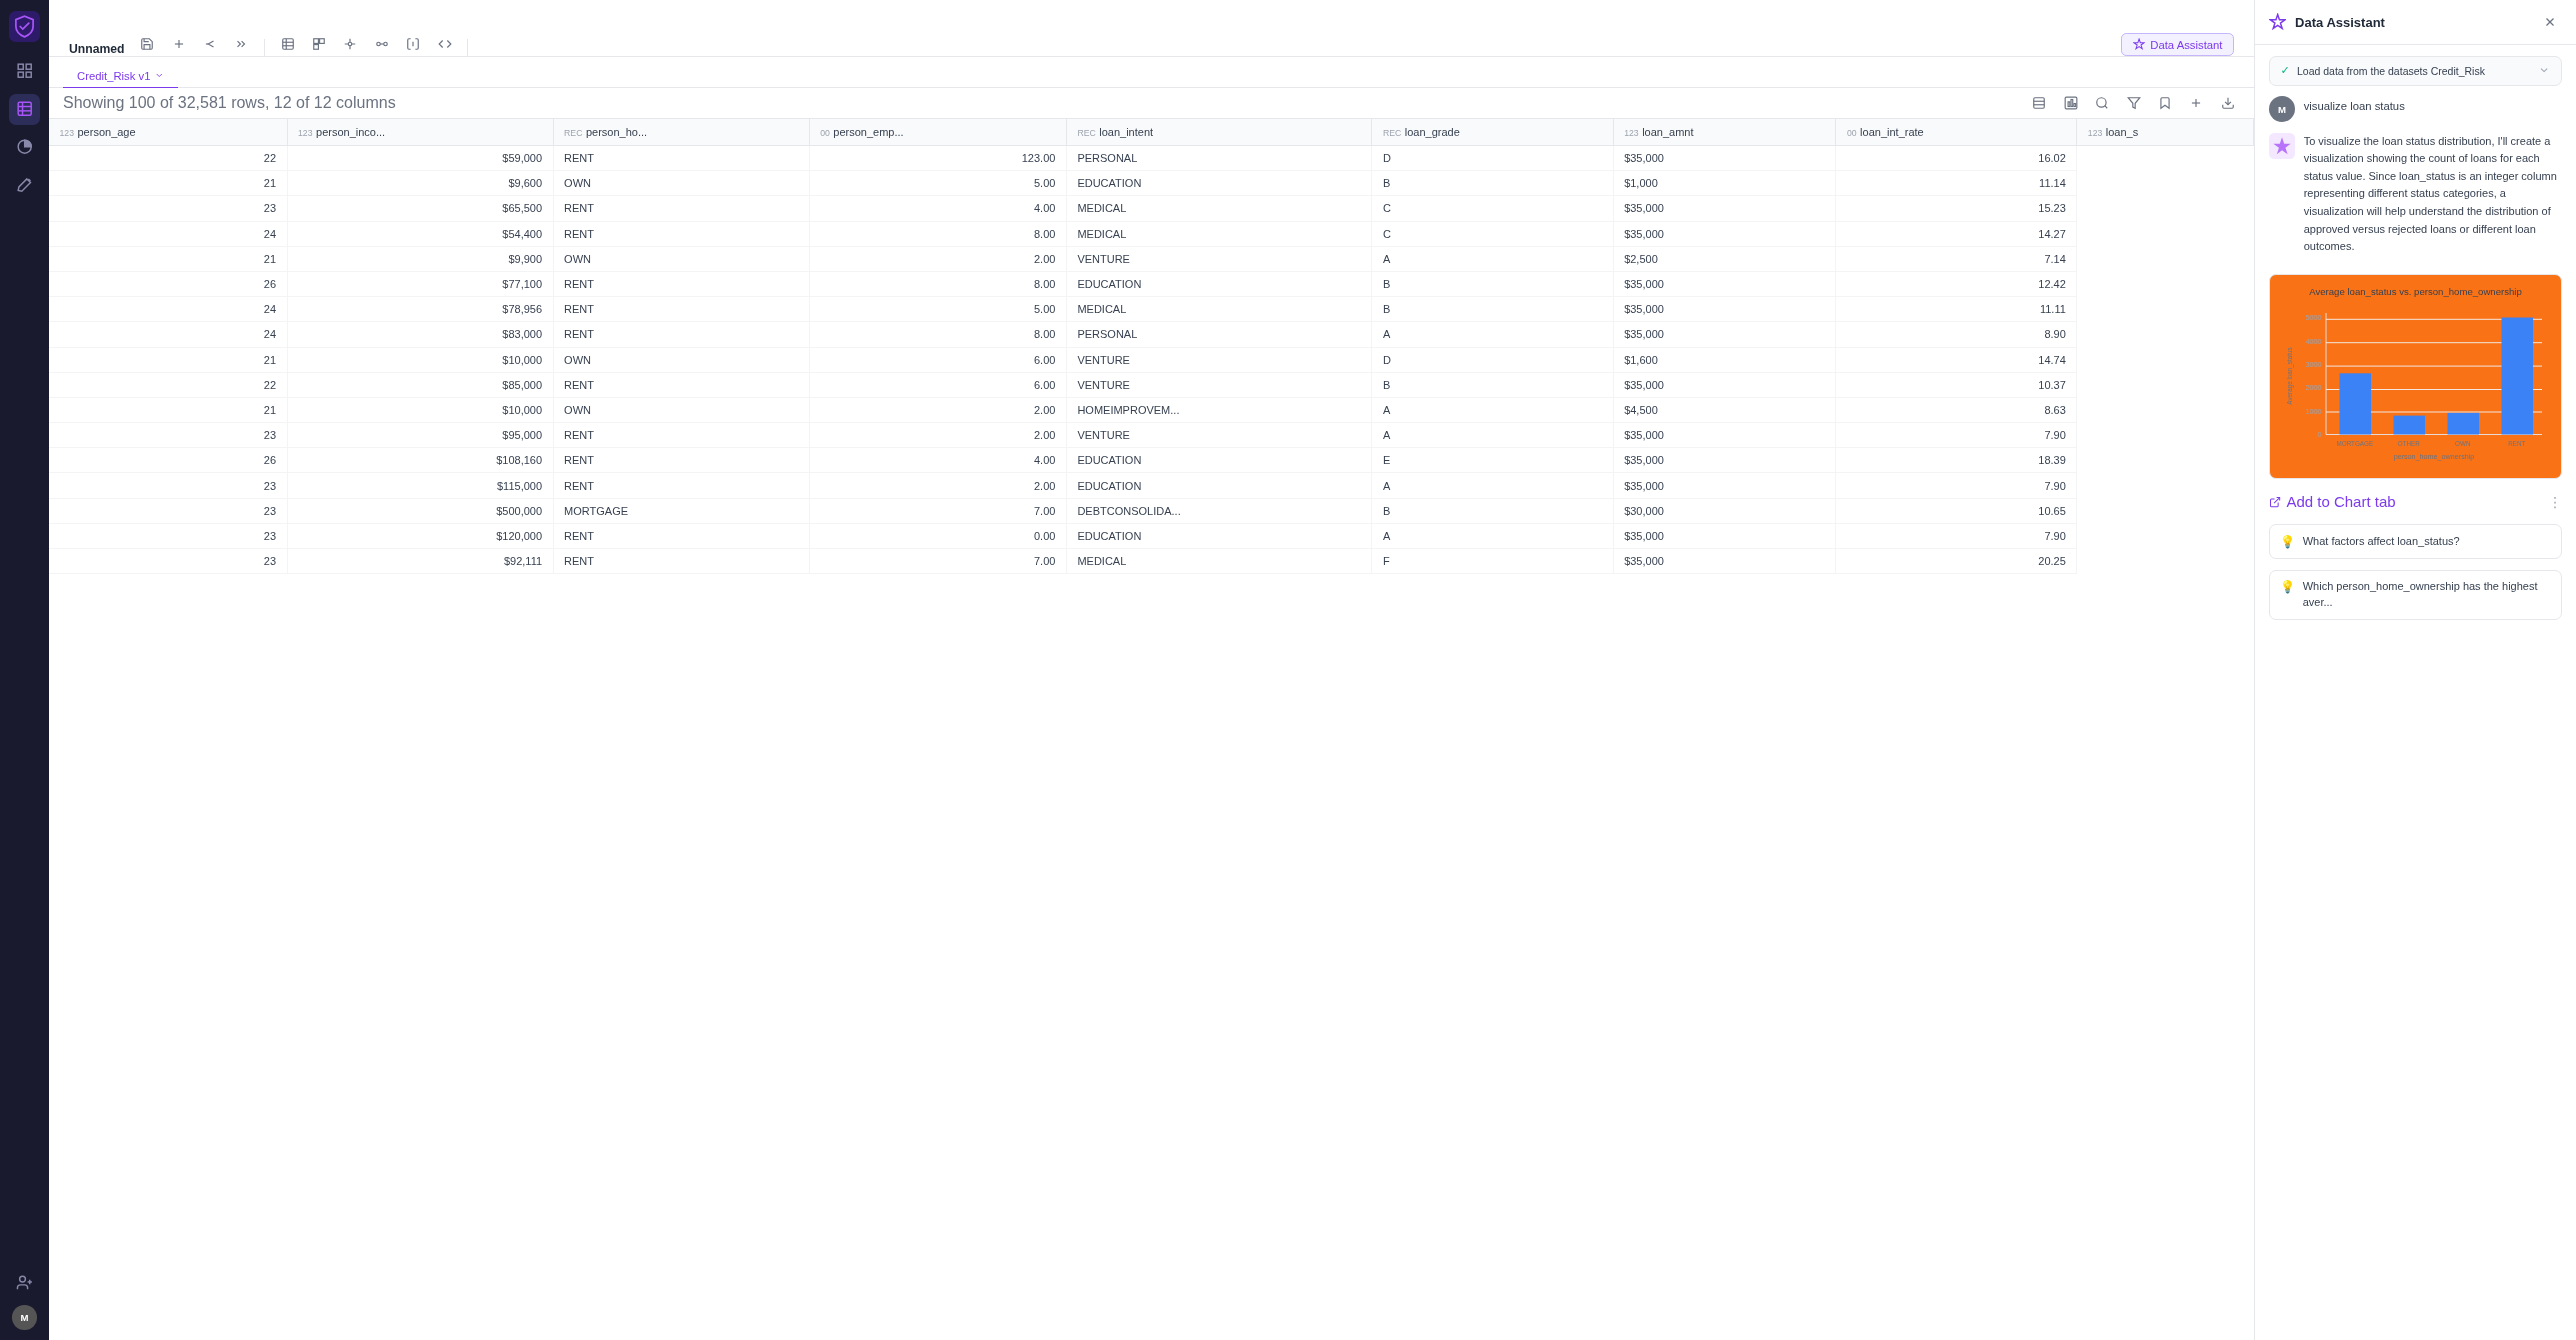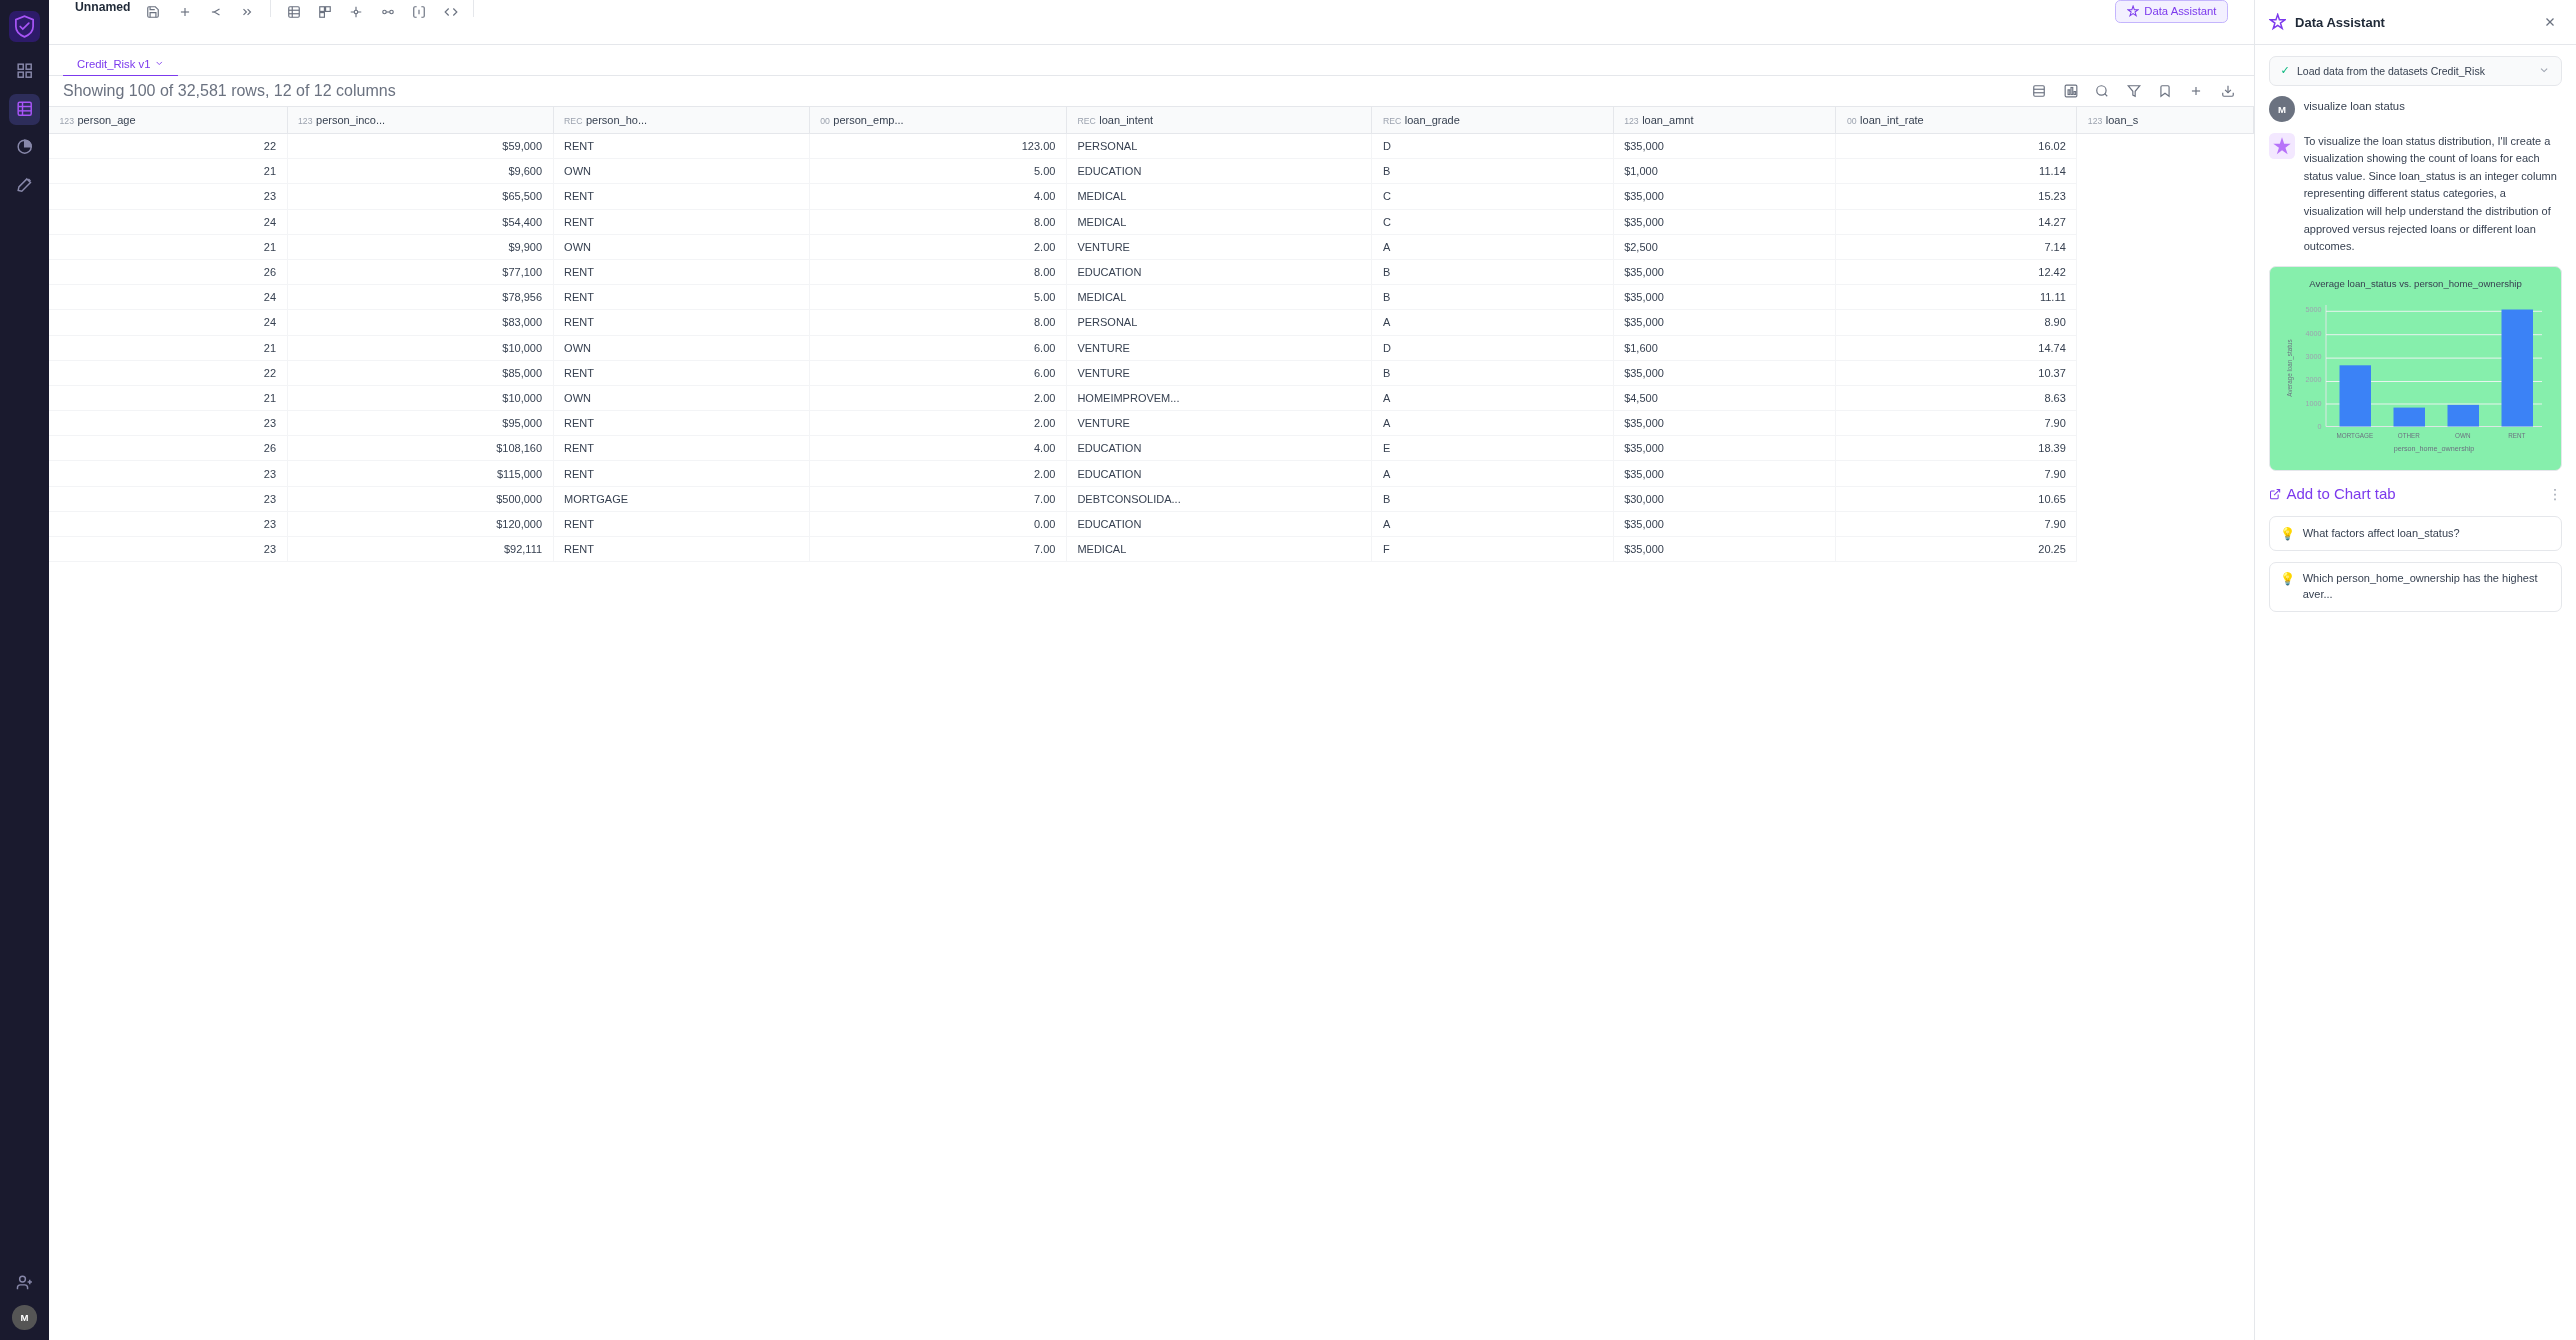--- a/index.html
+++ b/index.html
@@ -45,26 +45,26 @@
     .main-content {
       flex: 1;
       display: flex;
       flex-direction: column;
       overflow: hidden;
       background: #fff;
     }
 
     
     .toolbar {
-      height: 45px;
+      height: 57px;
       background: #fff;
       border-bottom: 0.9px solid #e5e7eb;
       display: flex;
-      align-items: flex-start;
-      padding: 0 26px;
+      align-items: flex-end;
+      padding: 0 20px;
       gap: 7px;
     }
     .toolbar-title {
       font-size: 12.2px;
       font-weight: 600;
       color: #1f2937;
       margin-right: 3.5px;
     }
     .toolbar-btn {
       width: 24.4px; height: 24.4px;
@@ -253,21 +253,22 @@
       font-size: 11px;
       color: #374151;
       line-height: 1.6;
     }
 
     
     .chart-container {
       border: 0.9px solid #e5e7eb;
       border-radius: 7px;
       padding: 10.5px;
-      background: #86efac;
+      background: #f97316;
+      margin-top: 8px;
     }
     .chart-title {
       font-size: 9.6px;
       color: #374151;
       text-align: center;
       margin-bottom: 7px;
       font-weight: 500;
     }
     .chart-svg-area {
       width: 100%;

